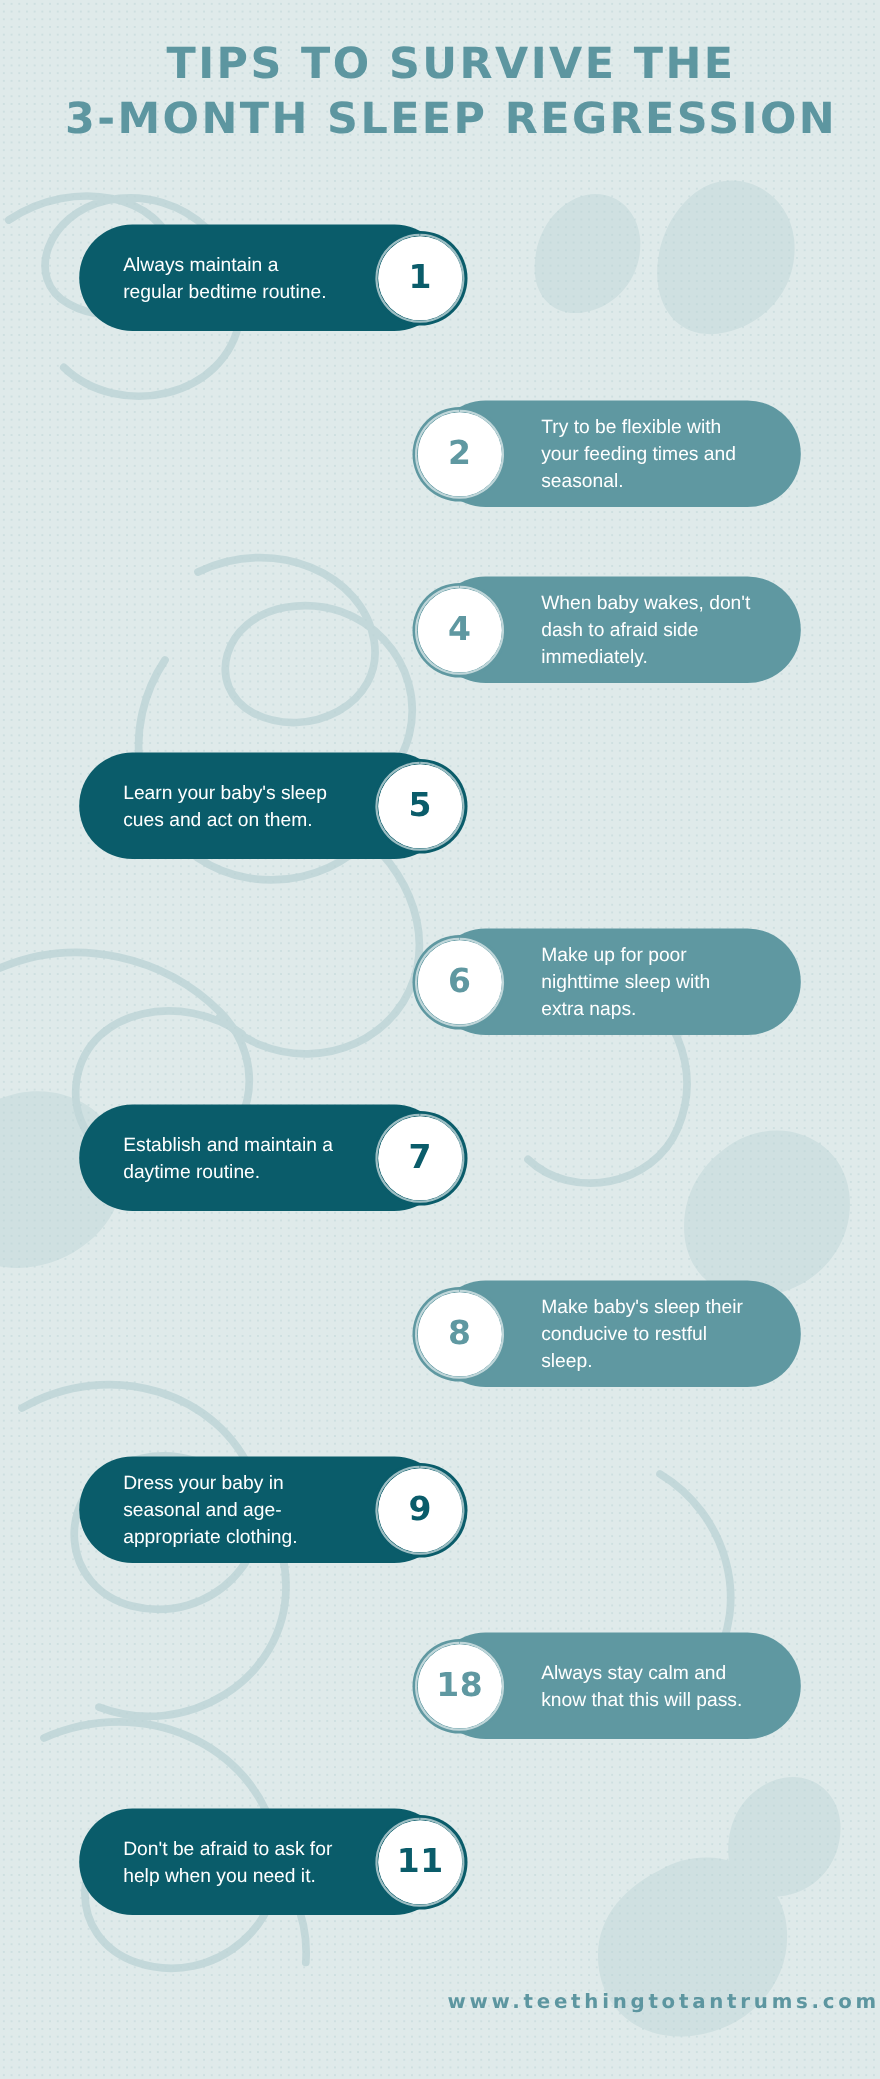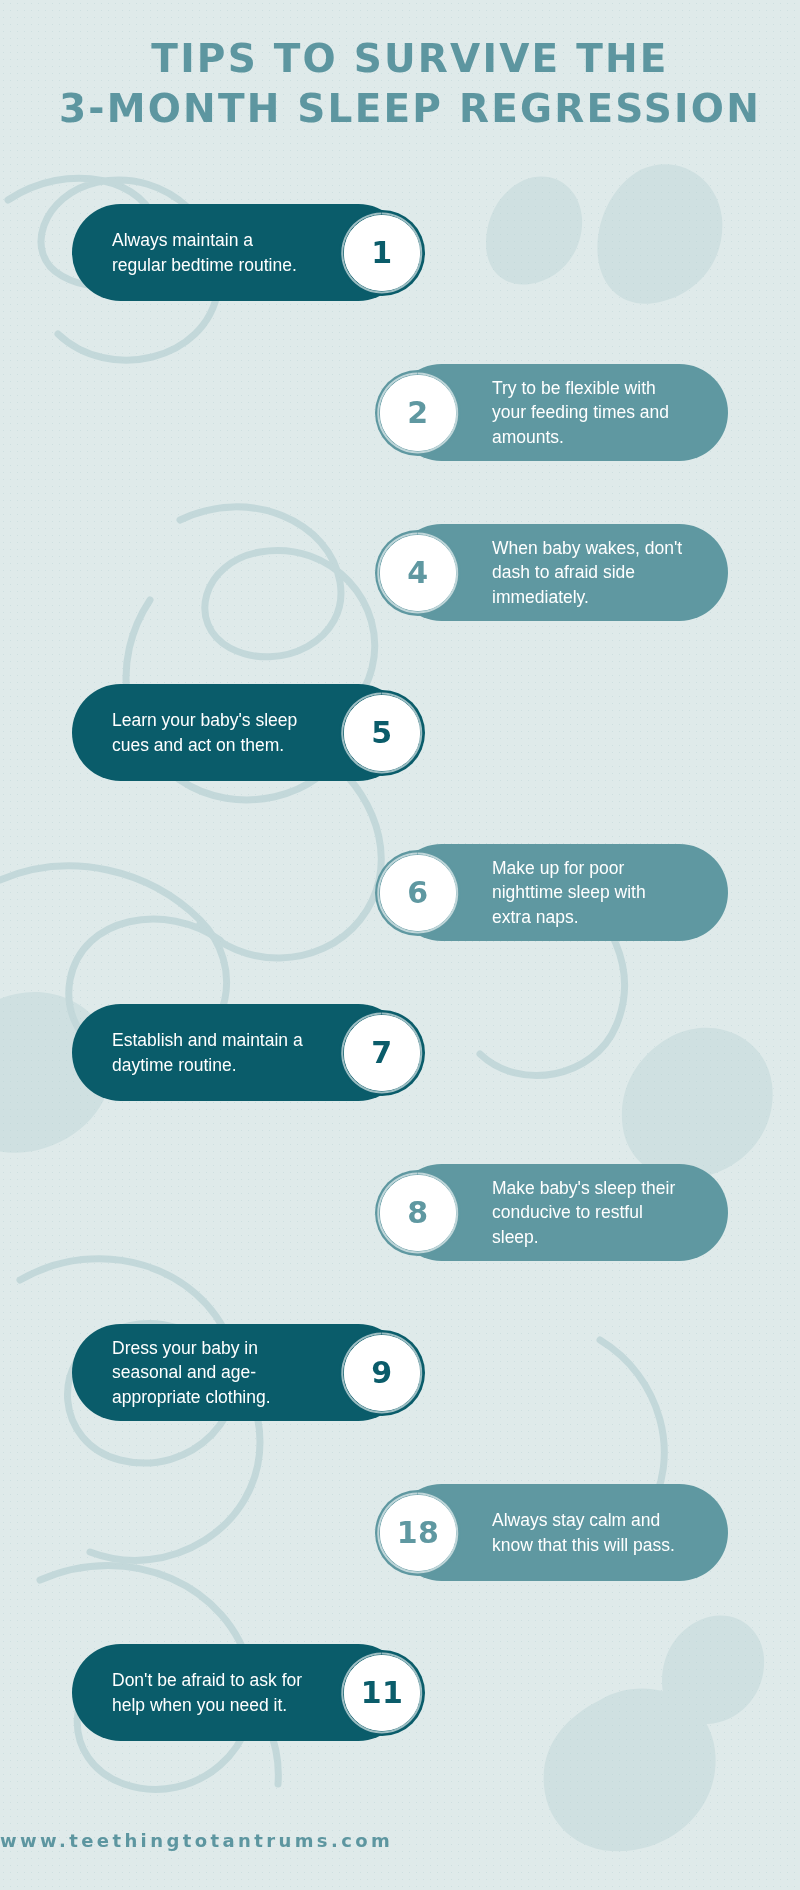--- a/index.html
+++ b/index.html
@@ -148,22 +148,22 @@
   }
 
   .card.dark .badge-num { color: #0a5c6a; }
   .card.light .badge-num { color: #5f98a1; }
 
   
   .footer {
     position: absolute;
     left: 0;
     right: 0;
-    bottom: 39px;
-    text-align: left;
+    bottom: 60px;
+    text-align: right;
   }
 
   .footer-url {
     color: #5d96a0;
     font-family: "DejaVu Sans", sans-serif;
     font-weight: bold;
     font-size: 18px;
     letter-spacing: 3.4px;
   }
 </style>
@@ -220,21 +220,21 @@
           <svg class="badge-ring" viewBox="0 0 88 88">
             <circle cx="44" cy="44" r="43" fill="#5f98a1"></circle>
             <circle cx="44" cy="44" r="37" fill="none" stroke="#ffffff" stroke-width="2.2" opacity=".95"></circle>
             <path d="M44 4.5a39.5 39.5 0 1 1-.5 0" fill="none" stroke="#ffffff" stroke-width="2" opacity=".6"></path>
             <path d="M12 62a36 36 0 0 0 60 4" fill="none" stroke="#ffffff" stroke-width="1.8" opacity=".55"></path>
           </svg>
           <div class="badge-core">
             <span class="badge-num">2</span>
           </div>
         </div>
-        <div class="card-text">Try to be flexible with your feeding times and amounts.</div>
+        <div class="card-text">Try to be flexible with your feeding times and seasonal.</div>
       </div>
       <div class="card light">
         <div class="badge">
           <svg class="badge-ring" viewBox="0 0 88 88">
             <circle cx="44" cy="44" r="43" fill="#5f98a1"></circle>
             <circle cx="44" cy="44" r="37" fill="none" stroke="#ffffff" stroke-width="2.2" opacity=".95"></circle>
             <path d="M44 4.5a39.5 39.5 0 1 1-.5 0" fill="none" stroke="#ffffff" stroke-width="2" opacity=".6"></path>
             <path d="M12 62a36 36 0 0 0 60 4" fill="none" stroke="#ffffff" stroke-width="1.8" opacity=".55"></path>
           </svg>
           <div class="badge-core">

